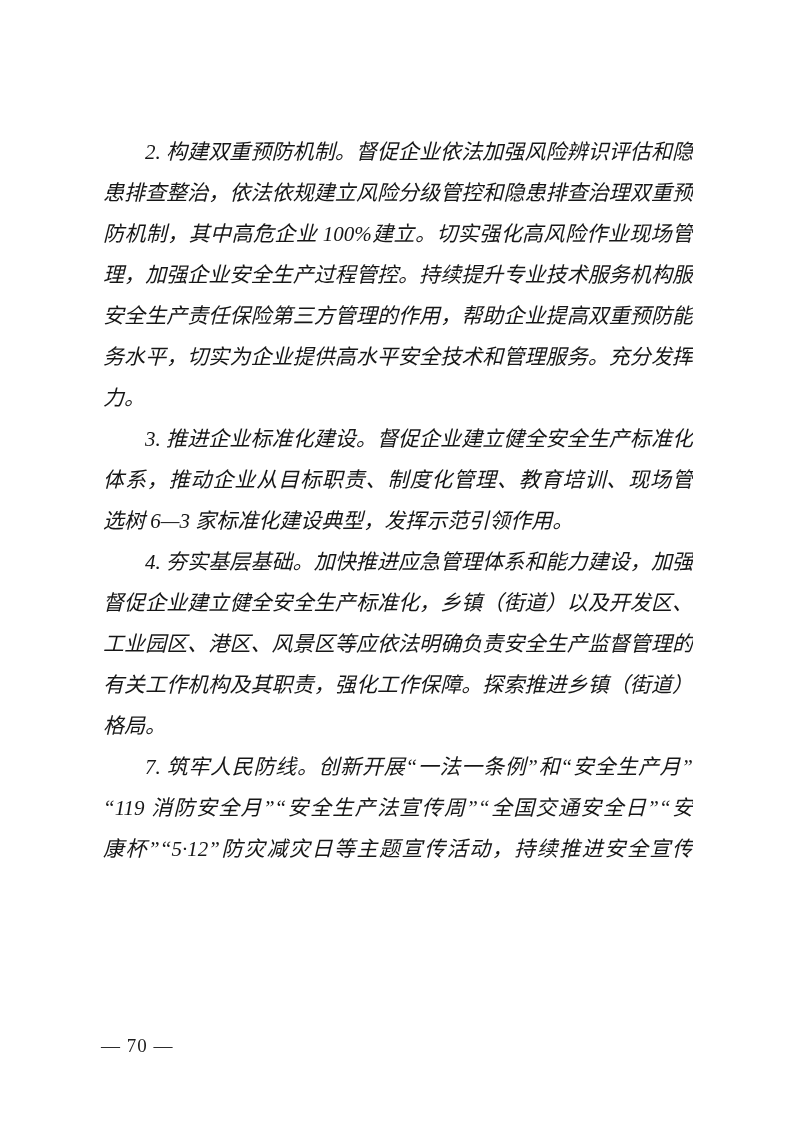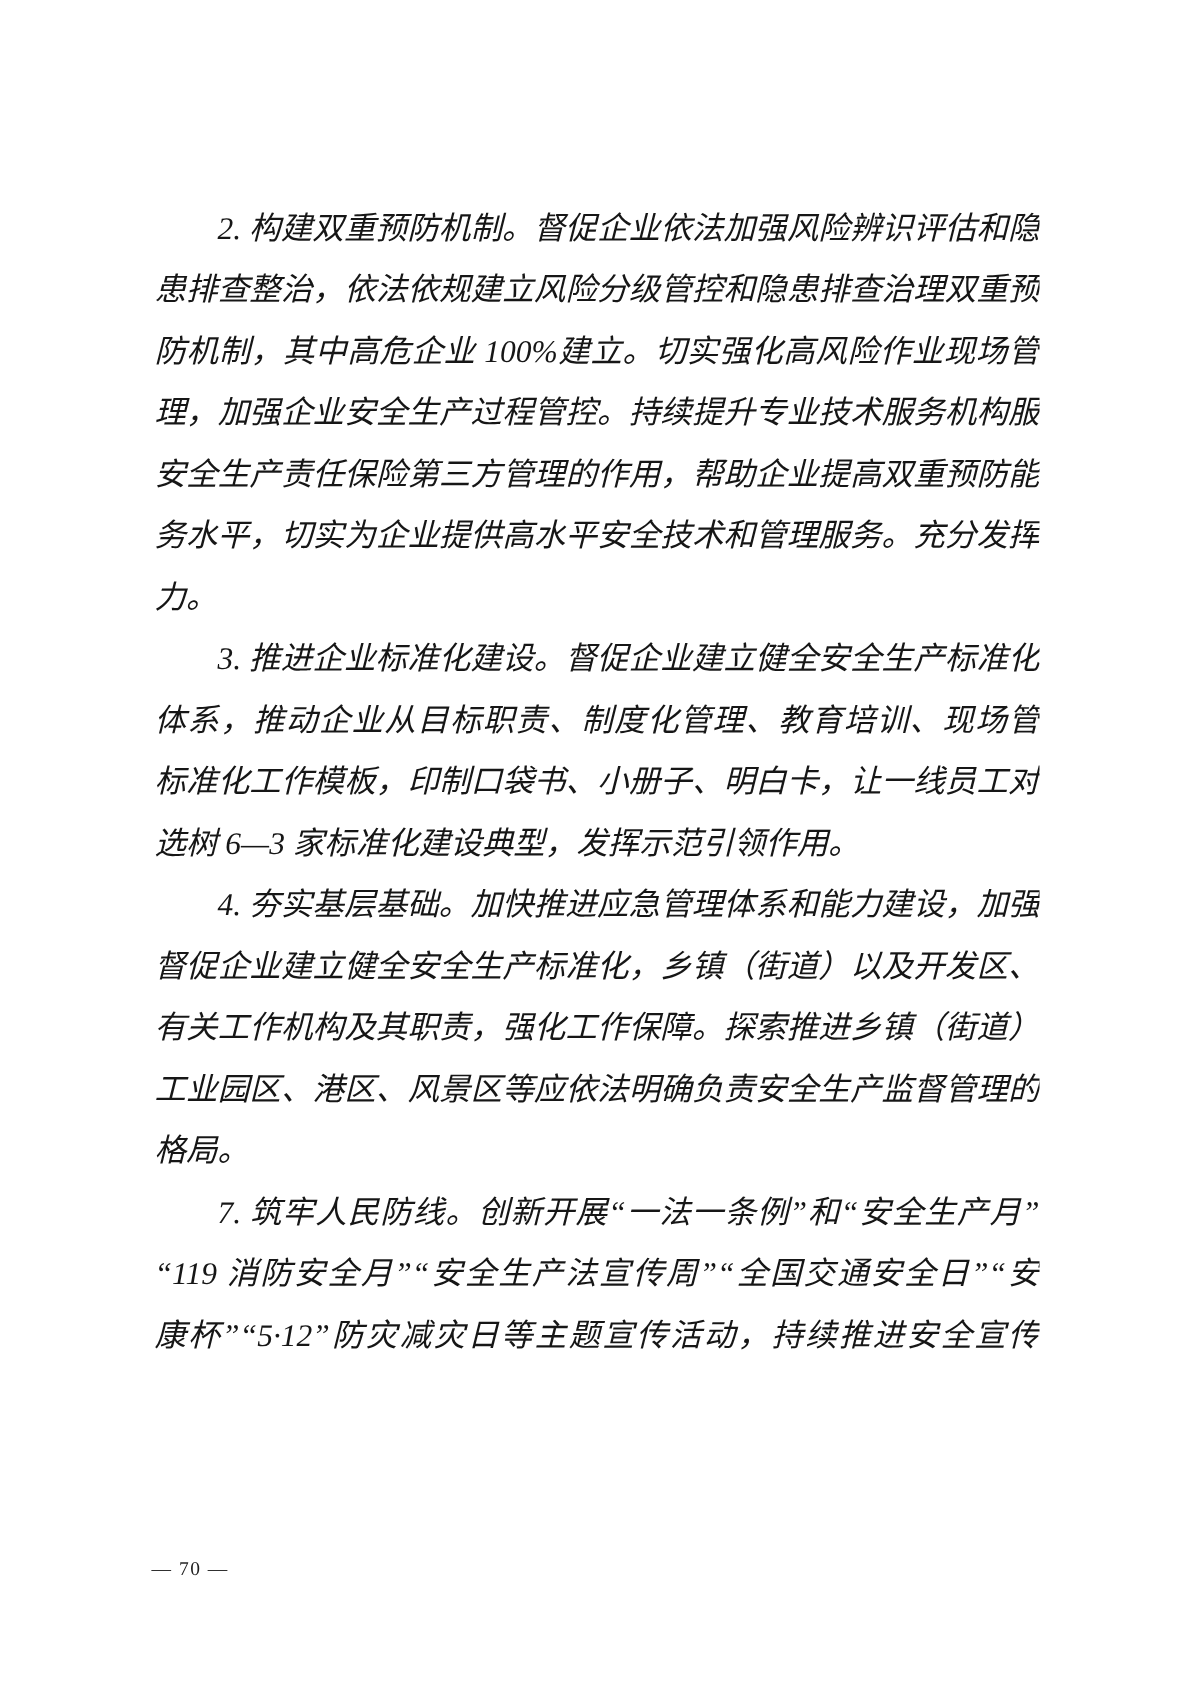--- a/index.html
+++ b/index.html
@@ -42,21 +42,21 @@
     text-align: left;
     text-align-last: left;
   }
   .line.first {
     padding-left: 42px;
   }
   .footer {
     position: absolute;
     left: 101px;
     top: 1035px;
-    font-size: 13px;
+    font-size: 19px;
     line-height: 22px;
     letter-spacing: 1px;
     color: #1e1e1e;
   }
 </style>
 </head>
 <body>
 
 <div class="page">
   <div class="content">
@@ -65,28 +65,27 @@
         <div class="line just">患排查整治，依法依规建立风险分级管控和隐患排查治理双重预</div>
         <div class="line just">防机制，其中高危企业 100%建立。切实强化高风险作业现场管</div>
         <div class="line just">理，加强企业安全生产过程管控。持续提升专业技术服务机构服</div>
         <div class="line just">安全生产责任保险第三方管理的作用，帮助企业提高双重预防能</div>
         <div class="line just">务水平，切实为企业提供高水平安全技术和管理服务。充分发挥</div>
         <div class="line end">力。</div>
       </div>
       <div class="paragraph">
         <div class="line first just">3. 推进企业标准化建设。督促企业建立健全安全生产标准化</div>
         <div class="line just">体系，推动企业从目标职责、制度化管理、教育培训、现场管理、</div>
-        <div class="line just">标准化工作模板，印制口袋书、小册子、明白卡，让一线员工对</div>
         <div class="line end">选树 6—3 家标准化建设典型，发挥示范引领作用。</div>
       </div>
       <div class="paragraph">
         <div class="line first just">4. 夯实基层基础。加快推进应急管理体系和能力建设，加强</div>
         <div class="line just">督促企业建立健全安全生产标准化，乡镇（街道）以及开发区、</div>
+        <div class="line just">工业园区、港区、风景区等应依法明确负责安全生产监督管理的</div>
         <div class="line just">有关工作机构及其职责，强化工作保障。探索推进乡镇（街道）</div>
-        <div class="line just">工业园区、港区、风景区等应依法明确负责安全生产监督管理的</div>
         <div class="line end">格局。</div>
       </div>
       <div class="paragraph">
         <div class="line first just">7. 筑牢人民防线。创新开展“一法一条例”和“安全生产月”</div>
         <div class="line just">“119 消防安全月”“安全生产法宣传周”“全国交通安全日”“安</div>
         <div class="line just">康杯”“5·12”防灾减灾日等主题宣传活动，持续推进安全宣传</div>
       </div>
     </div>
   <div class="footer">— 70 —</div>
 </div>

